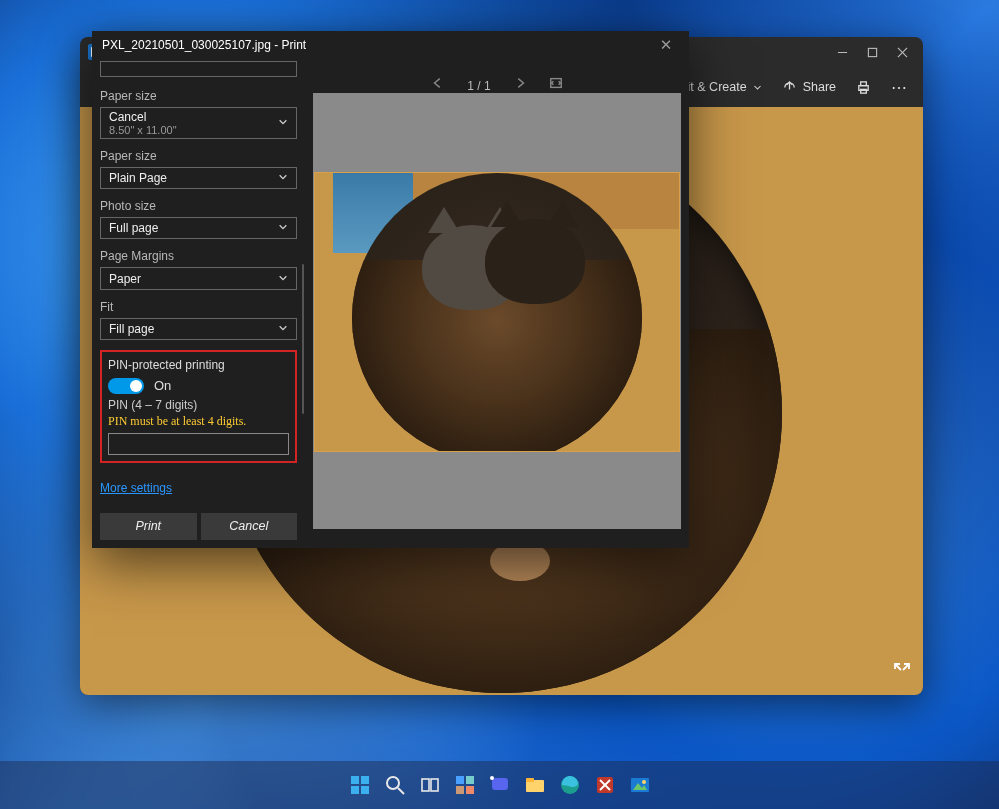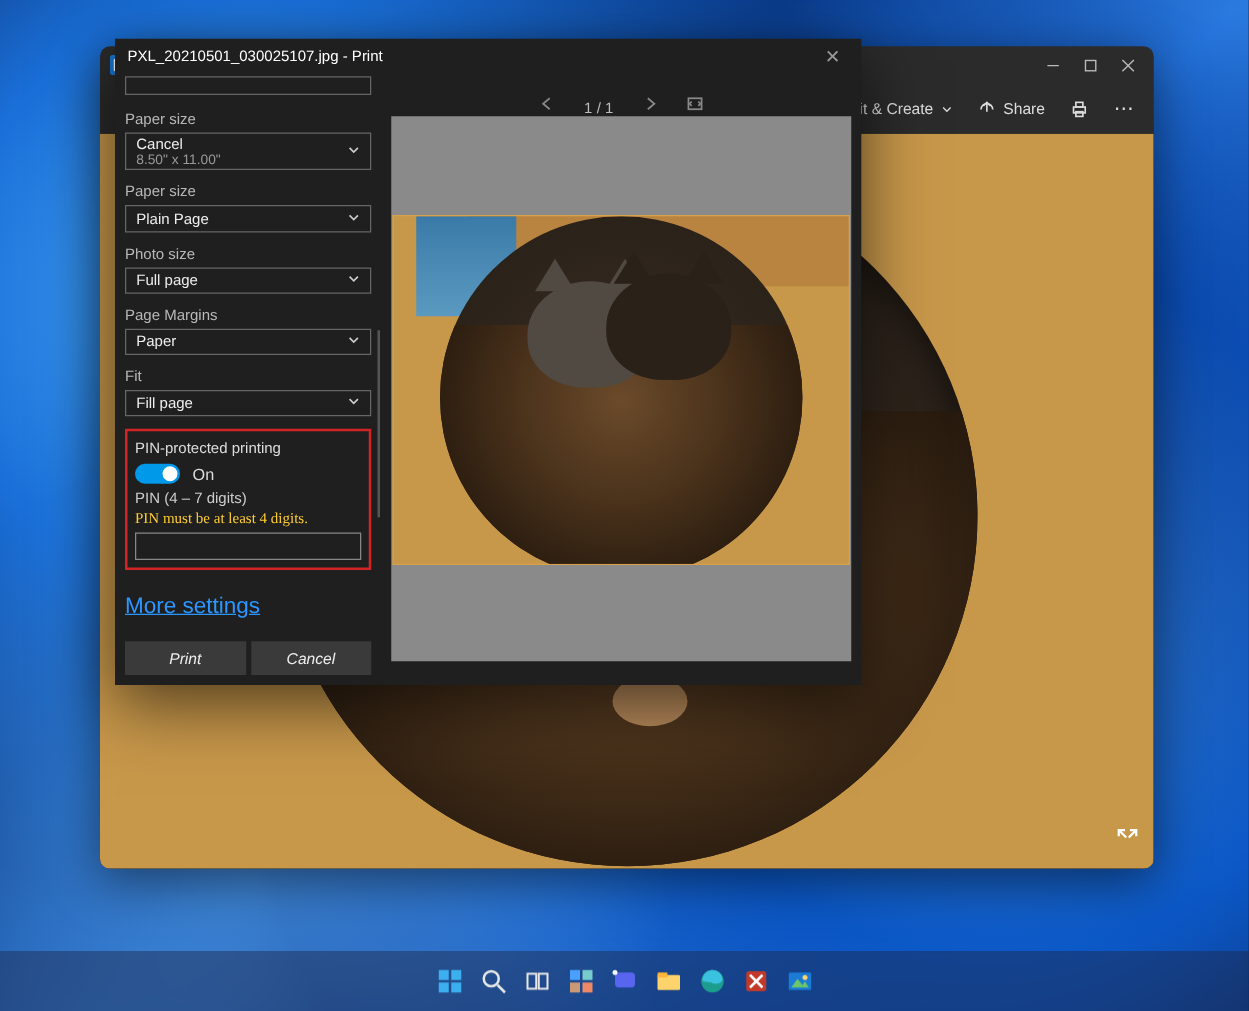--- a/index.html
+++ b/index.html
@@ -49,21 +49,21 @@
 .sel .chev{position:absolute;right:8px;top:50%;transform:translateY(-50%);}
 .sel .chev svg{width:10px;height:10px;stroke:#ccc;stroke-width:1.6;fill:none;}
 .pin-section{border:2px solid #d22424;padding:6px;margin-top:6px;}
 .pin-section .lbl{margin-top:0;}
 .toggle-row{display:flex;align-items:center;gap:10px;margin:6px 0 4px;}
 .toggle{width:36px;height:16px;border-radius:10px;background:#0098e8;position:relative;}
 .toggle .knob{position:absolute;right:2px;top:2px;width:12px;height:12px;border-radius:50%;background:#fff;}
 .pin-hint{color:#ccc;font-size:12px;}
 .pin-err{color:#ffcc33;font-size:12px;margin-top:2px;font-family:Liberation Serif, serif;}
 .pin-input{height:22px;border:1px solid #888;background:#1f1f1f;margin-top:4px;}
-.link{color:#2997ff;text-decoration:underline;font-size:18px;margin-top:14px;display:inline-block;}
+.link{color:#2997ff;text-decoration:underline;font-size:12px;margin-top:14px;display:inline-block;}
 .btn-row{display:flex;gap:4px;margin-top:14px;}
 .btn{flex:1;height:27px;background:#3a3a3a;display:flex;align-items:center;justify-content:center;color:#eee;font-size:12.5px;font-style:italic;}
 .pd-right{flex:1;background:#1f1f1f;display:flex;flex-direction:column;}
 .preview-nav{height:34px;display:flex;align-items:flex-end;justify-content:center;gap:22px;color:#bbb;font-size:12px;}
 .preview-nav svg{width:14px;height:14px;stroke:#888;stroke-width:1.6;fill:none;}
 .preview-area{flex:1;padding:0 6px 8px;display:flex;align-items:flex-start;justify-content:center;}
 .page{width:368px;height:436px;background:#8a8a8a;position:relative;}
 .page-inner{position:absolute;left:1px;right:1px;top:79px;height:280px;border:1px solid #d8a04a;background:#c7974a;overflow:hidden;}
 .page-inner .mini-hole{position:absolute;left:50%;top:52%;transform:translate(-50%,-50%);width:290px;height:290px;border-radius:50%;background:radial-gradient(circle,#3a2e24 0%,#2b221a 70%);overflow:hidden;}
 .page-inner .mini-cats{position:absolute;bottom:0;width:100%;height:70%;background:radial-gradient(ellipse at 50% 30%,#6b4a2a 0%,#4a321b 40%,#2e1f11 70%);}

